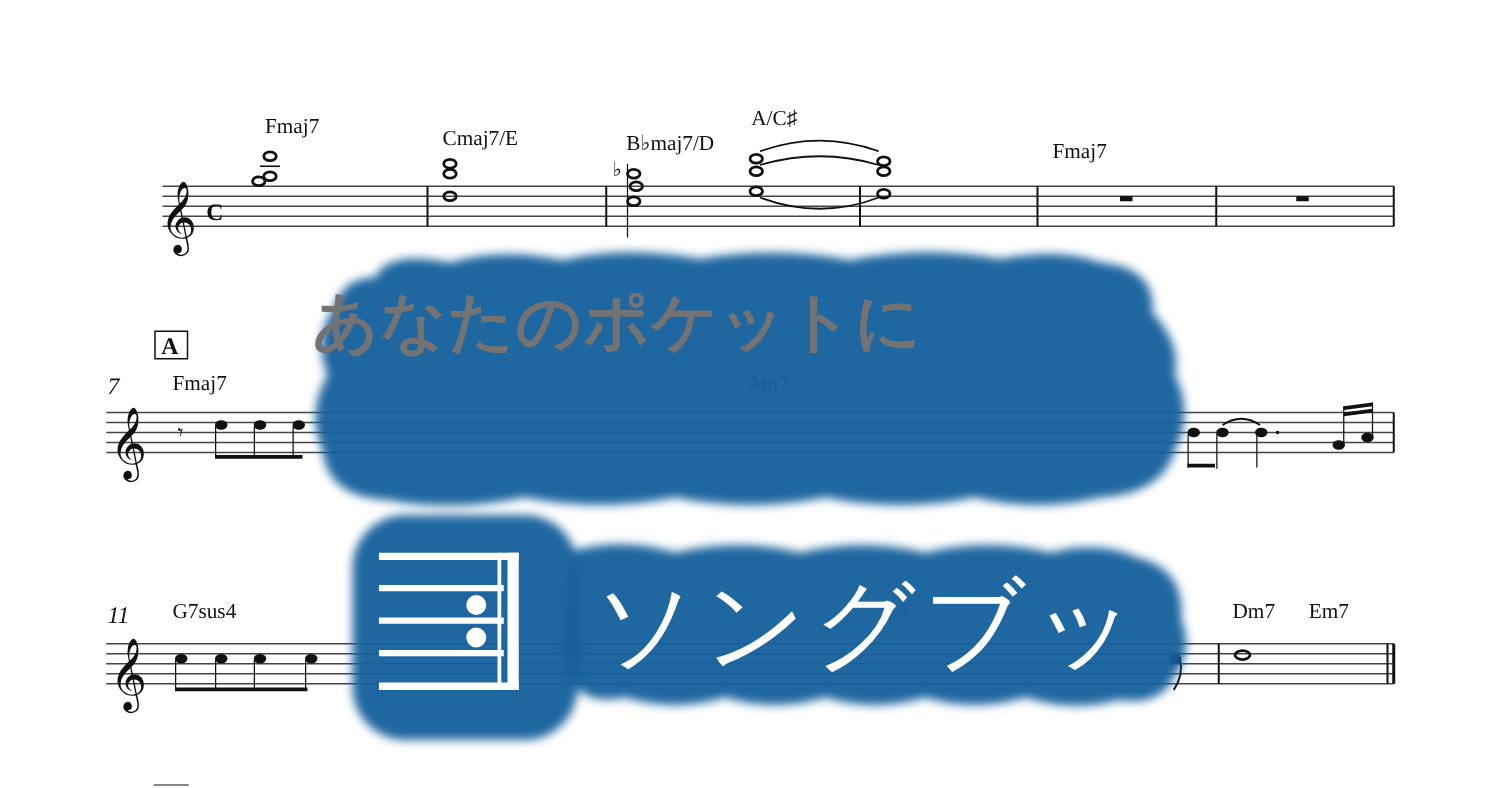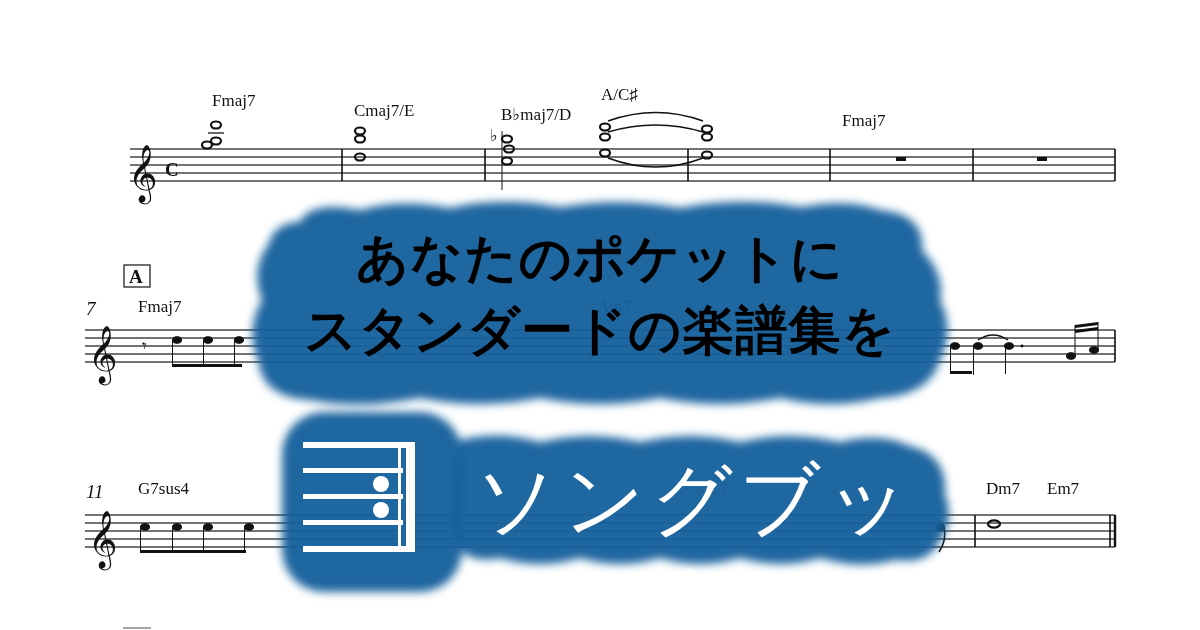--- a/index.html
+++ b/index.html
@@ -8,21 +8,21 @@
       background: #ffffff; position: relative;
       font-family: "Liberation Serif", serif;
     }
     .score { position: absolute; left: 0; top: 0; width: 1200px; height: 630px; }
     .chord { font-family: "Liberation Serif", "DejaVu Serif", serif; font-size: 17px; fill: #111; }
     .mnum { font-family: "Liberation Serif", serif; font-style: italic; font-size: 19px; fill: #111; }
     .mnum-b { font-family: "Liberation Serif", serif; font-weight: bold; font-size: 19px; fill: #111; }
     .overlay { position: absolute; left: 0; top: 0; width: 1200px; height: 630px; pointer-events: none; }
     .tagline {
       position: absolute; left: 250px; top: 222px; width: 700px;
-      color: #000000; text-align: center;
+      color: #737373; 
       font-family: "DejaVu Sans", sans-serif; font-weight: bold;
       font-size: 52px; line-height: 72px; letter-spacing: 1px;
     }
     .brand {
       position: absolute; left: 455px; top: 450px; width: 480px;
       color: #fff; text-align: center;
       font-family: "DejaVu Sans", sans-serif; font-weight: normal;
       font-size: 80px; line-height: 100px; letter-spacing: 6px;
     }
   </style>
@@ -201,16 +201,15 @@
     <rect x="0" y="104" width="112" height="6"></rect>
     <rect x="95" y="0" width="3" height="110"></rect>
     <rect x="103" y="0" width="9" height="110"></rect>
     <circle cx="78" cy="42" r="8"></circle>
     <circle cx="78" cy="68" r="8"></circle>
   </g>
 </svg>
 
 <div class="tagline">
   <div>あなたのポケットに</div>
-  <div>スタンダードの楽譜集を</div>
 </div>
 
 <div class="brand">ソングブック</div>
 
 </body></html>

